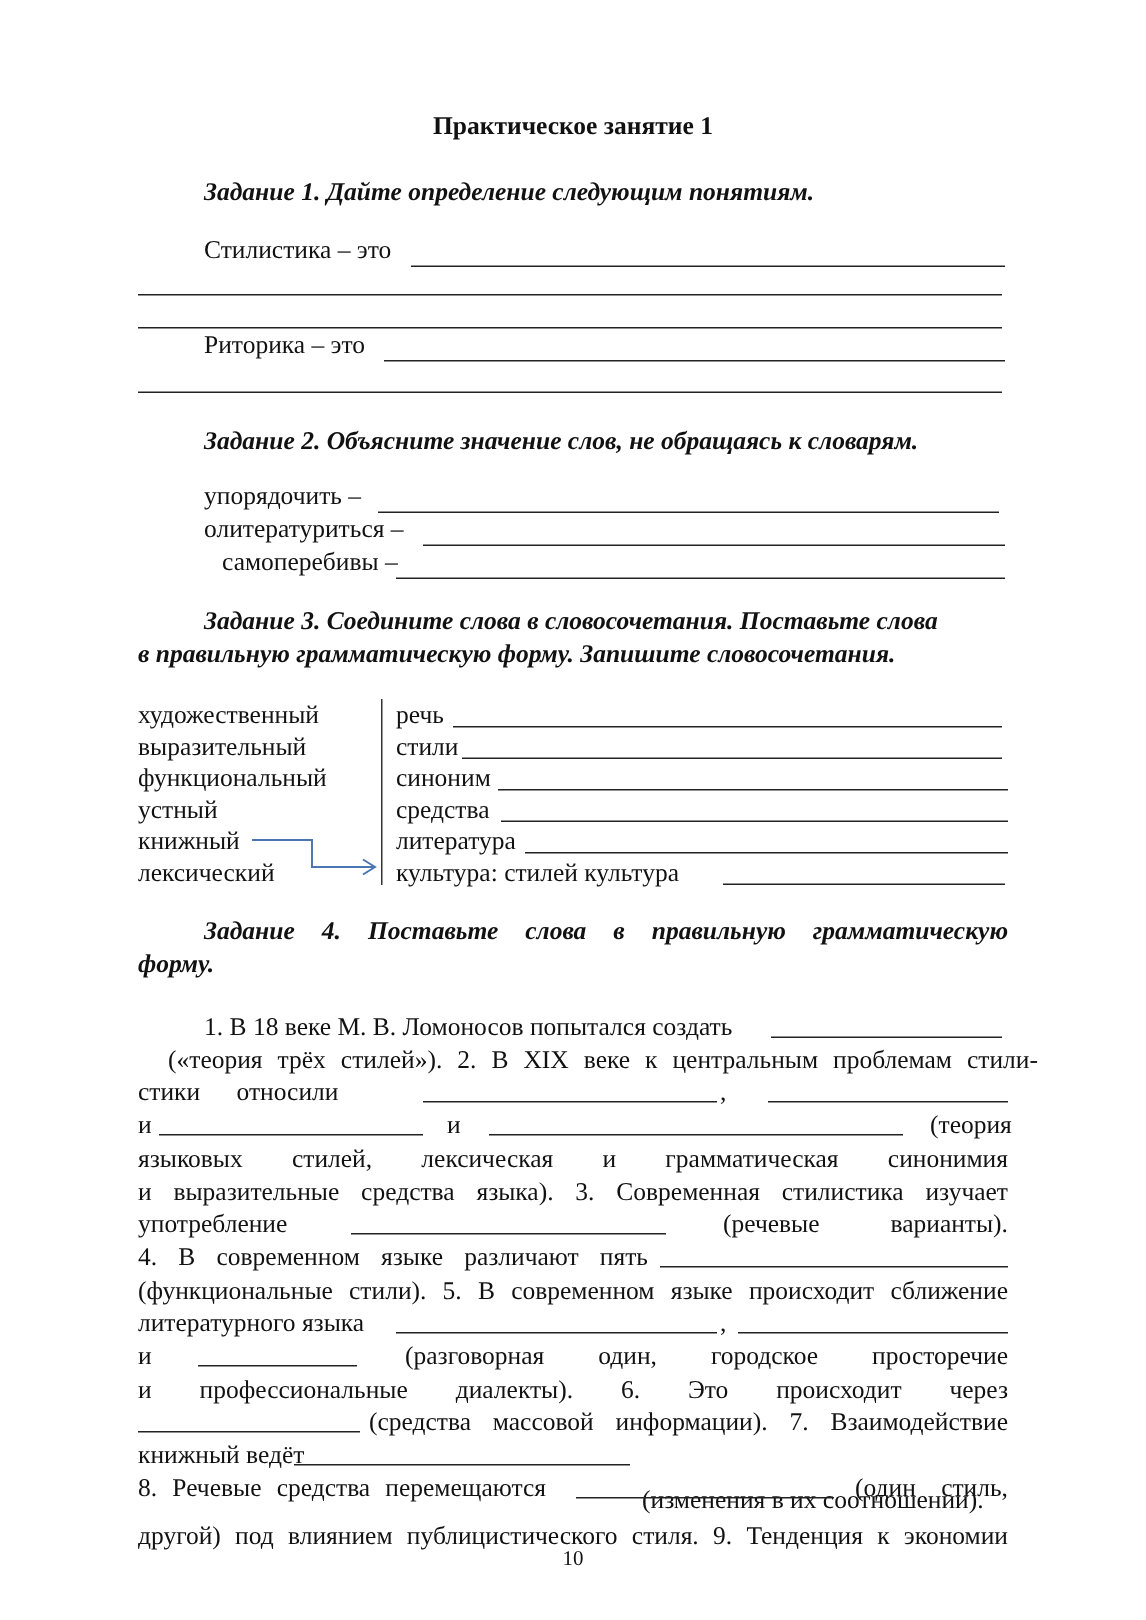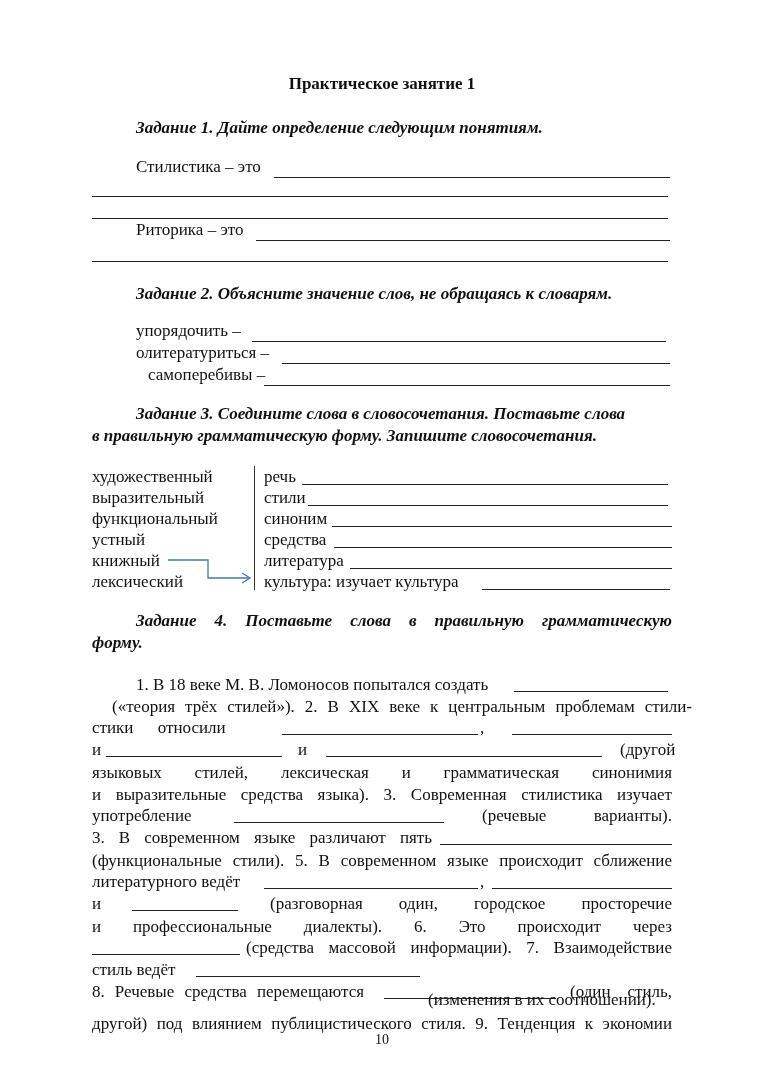--- a/index.html
+++ b/index.html
@@ -51,21 +51,21 @@
 <div class="abs" style="left:264px; top:467px;">речь</div>
 <div class="line" style="left:302px; top:484px; width:366px;"></div>
 <div class="abs" style="left:264px; top:488px;">стили</div>
 <div class="line" style="left:308px; top:505px; width:360px;"></div>
 <div class="abs" style="left:264px; top:509px;">синоним</div>
 <div class="line" style="left:332px; top:526px; width:340px;"></div>
 <div class="abs" style="left:264px; top:530px;">средства</div>
 <div class="line" style="left:334px; top:547px; width:338px;"></div>
 <div class="abs" style="left:264px; top:551px;">литература</div>
 <div class="line" style="left:350px; top:568px; width:322px;"></div>
-<div class="abs" style="left:264px; top:572px;">культура: изучает культура</div>
+<div class="abs" style="left:264px; top:572px;">культура: стилей культура</div>
 <div class="line" style="left:482px; top:589px; width:188px;"></div>
 
 <svg class="abs" style="left:160px; top:550px;" width="100" height="40">
   <polyline points="8,10 48,10 48,28 90,28" fill="none" stroke="#4a76b0" stroke-width="1.3"></polyline>
   <polyline points="82,23 90,28 82,33" fill="none" stroke="#4a76b0" stroke-width="1.3"></polyline>
 </svg>
 
 <div class="abs task" style="left:136px; top:611px; width:536px;">
   <span class="just">Задание 4. Поставьте слова в правильную грамматическую</span>
 </div>
@@ -80,66 +80,66 @@
 
 <div class="abs" style="left:92px; top:718px;"><span style="word-spacing:20px;">стики относили</span></div>
 <div class="line" style="left:282px; top:734px; width:196px;"></div>
 <div class="abs" style="left:480px; top:718px;">,</div>
 <div class="line" style="left:512px; top:734px; width:160px;"></div>
 
 <div class="abs" style="left:92px; top:740px;">и</div>
 <div class="line" style="left:106px; top:756px; width:176px;"></div>
 <div class="abs" style="left:298px; top:740px;">и</div>
 <div class="line" style="left:326px; top:756px; width:276px;"></div>
-<div class="abs" style="left:620px; top:740px;">(другой</div>
+<div class="abs" style="left:620px; top:740px;">(теория</div>
 
 <div class="row" style="top:762px;">
     <span class="just">языковых стилей, лексическая и грамматическая синонимия</span>
   </div>
 
 <div class="row" style="top:784px;">
     <span class="just">и выразительные средства языка). 3. Современная стилистика изучает</span>
   </div>
 
 <div class="abs" style="left:92px; top:806px;">употребление</div>
 <div class="line" style="left:234px; top:822px; width:210px;"></div>
 <div class="abs" style="left:482px; top:806px; width:190px;">
     <span class="just">(речевые варианты).</span>
   </div>
 
 <div class="abs" style="left:92px; top:828px; width:340px;">
-    <span class="just">3. В современном языке различают пять</span>
+    <span class="just">4. В современном языке различают пять</span>
   </div>
 <div class="line" style="left:440px; top:844px; width:232px;"></div>
 
 <div class="row" style="top:850px;">
     <span class="just">(функциональные стили). 5. В современном языке происходит сближение</span>
   </div>
 
-<div class="abs" style="left:92px; top:872px;">литературного ведёт</div>
+<div class="abs" style="left:92px; top:872px;">литературного языка</div>
 <div class="line" style="left:264px; top:888px; width:214px;"></div>
 <div class="abs" style="left:480px; top:872px;">,</div>
 <div class="line" style="left:492px; top:888px; width:180px;"></div>
 
 <div class="abs" style="left:92px; top:894px;">и</div>
 <div class="line" style="left:132px; top:910px; width:106px;"></div>
 <div class="abs" style="left:270px; top:894px; width:402px;">
     <span class="just">(разговорная один, городское просторечие</span>
   </div>
 
 <div class="row" style="top:916px;">
     <span class="just">и профессиональные диалекты). 6. Это происходит через</span>
   </div>
 
 <div class="line" style="left:92px; top:954px; width:148px;"></div>
 <div class="abs" style="left:246px; top:938px; width:426px;">
     <span class="just">(средства массовой информации). 7. Взаимодействие</span>
   </div>
 
-<div class="abs" style="left:92px; top:960px;">стиль ведёт</div>
+<div class="abs" style="left:92px; top:960px;">книжный ведёт</div>
 <div class="line" style="left:196px; top:976px; width:224px;"></div>
 <div class="abs" style="left:428px; top:990px;">(изменения в их соотношении).</div>
 
 <div class="abs" style="left:92px; top:982px; width:272px;">
     <span class="just">8. Речевые средства перемещаются</span>
   </div>
 <div class="line" style="left:384px; top:998px; width:172px;"></div>
 <div class="abs" style="left:570px; top:982px; width:102px;">
     <span class="just">(один стиль,</span>
   </div>

